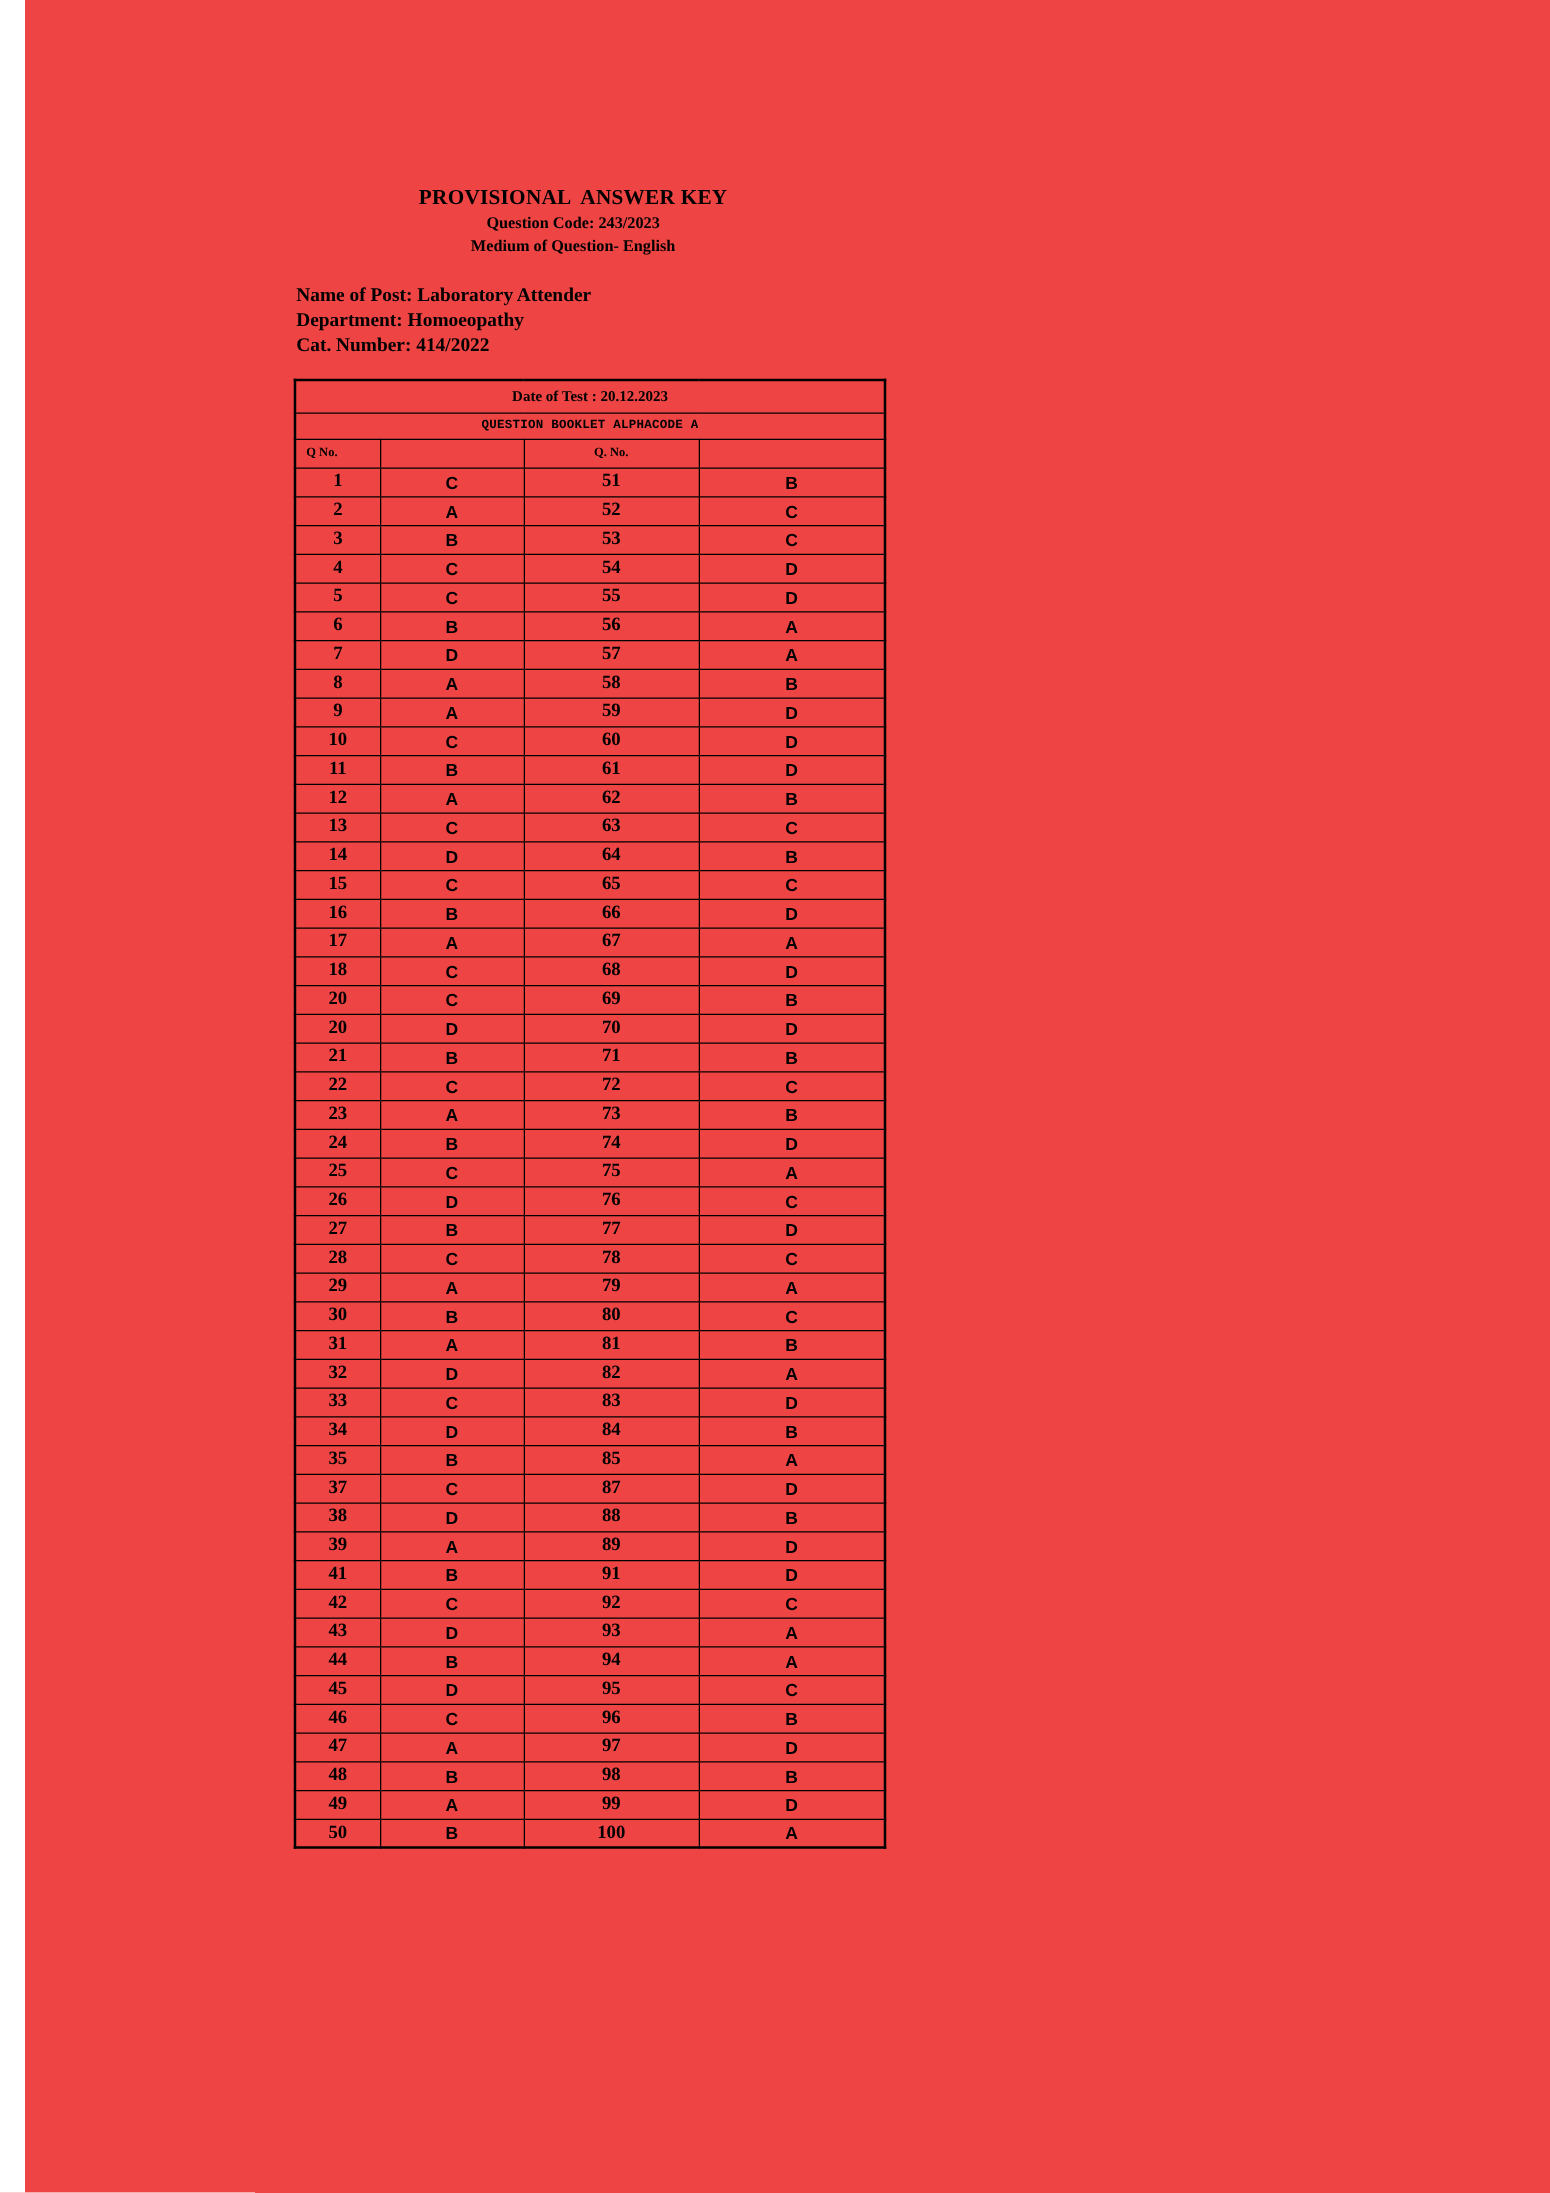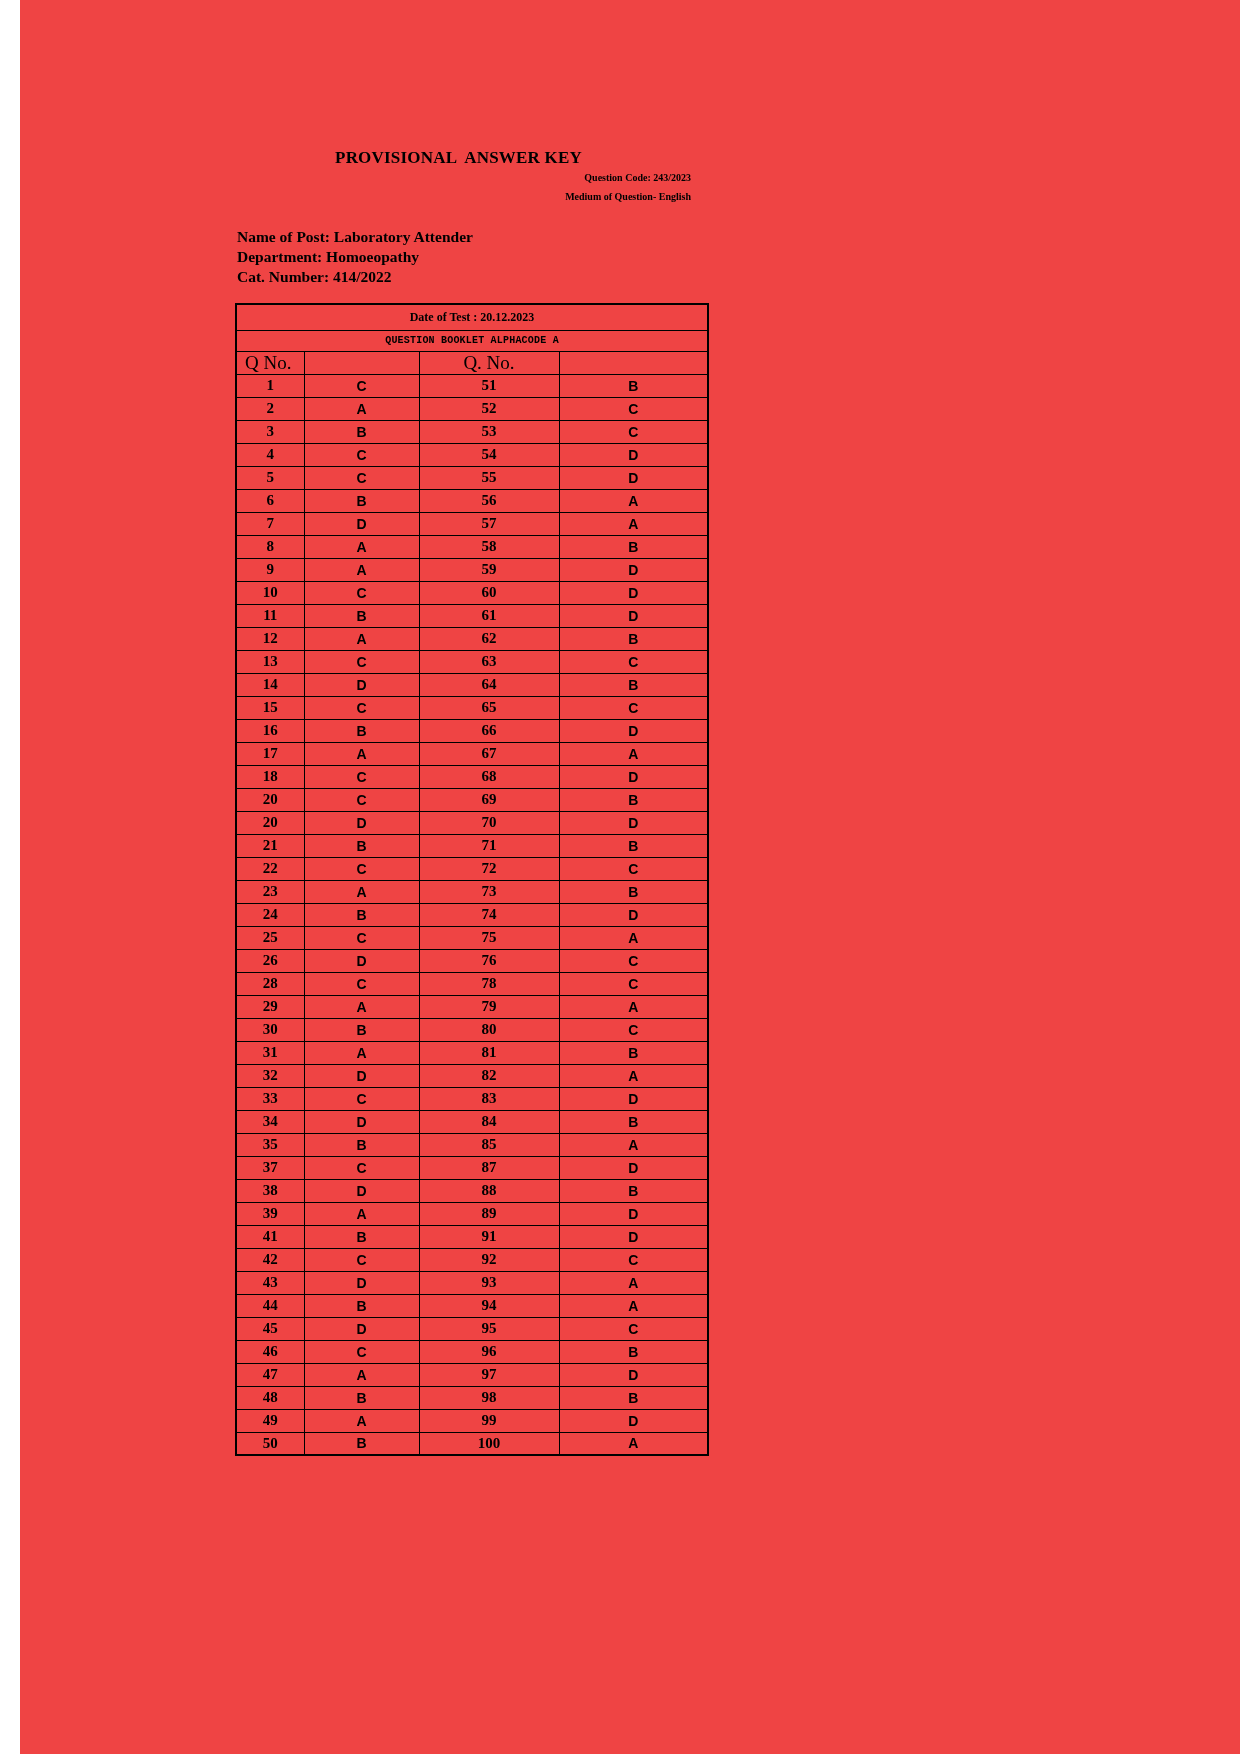--- a/index.html
+++ b/index.html
@@ -22,23 +22,22 @@
     text-align: center;
     font-weight: bold;
   }
   .doc-title {
     font-size: 17px;
     line-height: 20px;
     white-space: pre;
     letter-spacing: 0.2px;
   }
   .doc-subtitle {
-    font-size: 10px;
+    font-size: 13px;
     line-height: 19px;
-    text-align: right;
   }
   .meta-block {
     position: absolute;
     top: 227px;
     left: 217px;
     font-weight: bold;
     font-size: 15.5px;
     line-height: 20px;
   }
   .answer-table {
@@ -65,22 +64,22 @@
   }
   .row-booklet td {
     height: 21px;
     font-weight: bold;
     font-size: 10px;
     font-family: Liberation Mono, monospace;
     letter-spacing: 0.2px;
   }
   .row-headers th {
     height: 23px;
-    font-weight: normal;
-    font-size: 19px;
+    font-weight: bold;
+    font-size: 10px;
     font-family: "Liberation Serif", serif;
   }
   .row-headers th.col-qno1 { text-align: left; padding-left: 8px; }
   .answer-table tbody tr { height: 23px; }
   td.qno {
     font-weight: bold;
     font-size: 15px;
     font-family: "Liberation Serif", serif;
   }
   td.ans {
@@ -278,20 +277,26 @@
           <td class="qno">75</td>
           <td class="ans">A</td>
         </tr>
         <tr>
           <td class="qno">26</td>
           <td class="ans">D</td>
           <td class="qno">76</td>
           <td class="ans">C</td>
         </tr>
         <tr>
+          <td class="qno">27</td>
+          <td class="ans">B</td>
+          <td class="qno">77</td>
+          <td class="ans">D</td>
+        </tr>
+        <tr>
           <td class="qno">28</td>
           <td class="ans">C</td>
           <td class="qno">78</td>
           <td class="ans">C</td>
         </tr>
         <tr>
           <td class="qno">29</td>
           <td class="ans">A</td>
           <td class="qno">79</td>
           <td class="ans">A</td>

